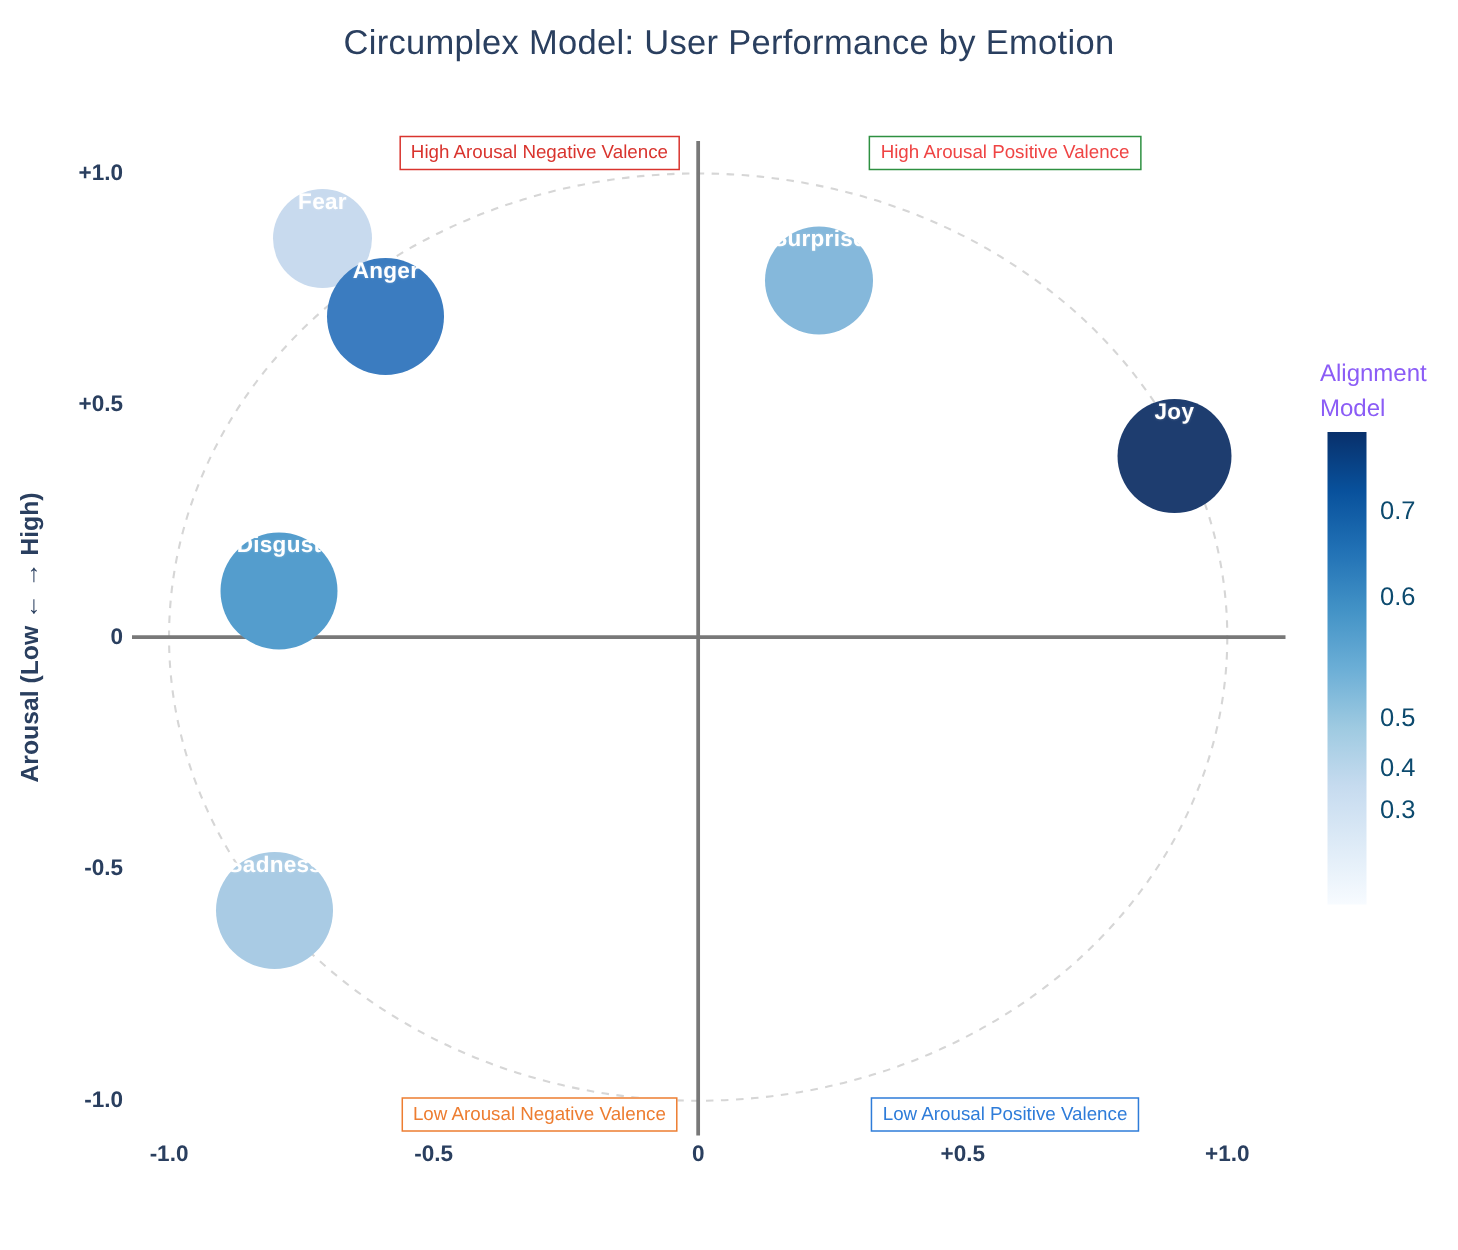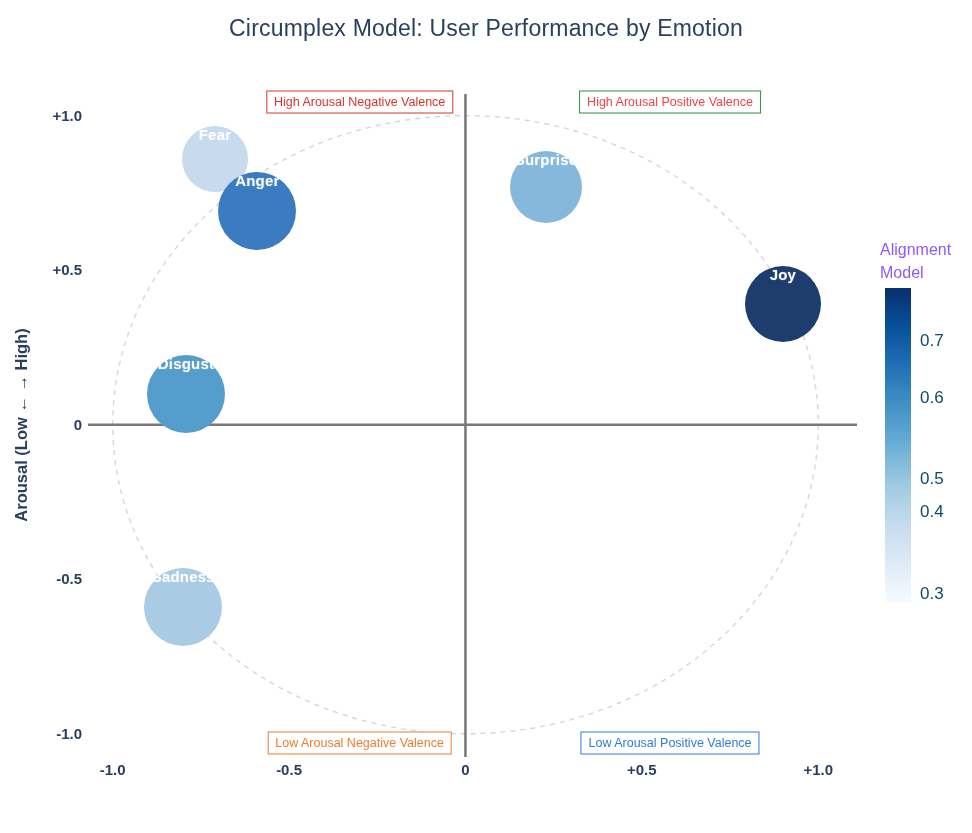--- a/index.html
+++ b/index.html
@@ -156,15 +156,15 @@
   <div class="cb-title">
     <div>Alignment</div>
     <div>Model</div>
   </div>
   <div class="cb-bar" id="cb-bar" style="background: linear-gradient(to top, rgb(247, 251, 255), rgb(222, 235, 247), rgb(198, 219, 239), rgb(158, 202, 225), rgb(107, 174, 214), rgb(66, 146, 198), rgb(33, 113, 181), rgb(8, 81, 156), rgb(8, 48, 107));"></div>
   <div id="cb-ticks">
       <div class="cb-tick" style="top: 330.545px;">0.7</div>
       <div class="cb-tick" style="top: 387.818px;">0.6</div>
       <div class="cb-tick" style="top: 469px;">0.5</div>
       <div class="cb-tick" style="top: 502.364px;">0.4</div>
-      <div class="cb-tick" style="top: 584px;">0.3</div>
+      <div class="cb-tick" style="top: 530px;">0.3</div>
     </div>
 </div>
 
 </body></html>

